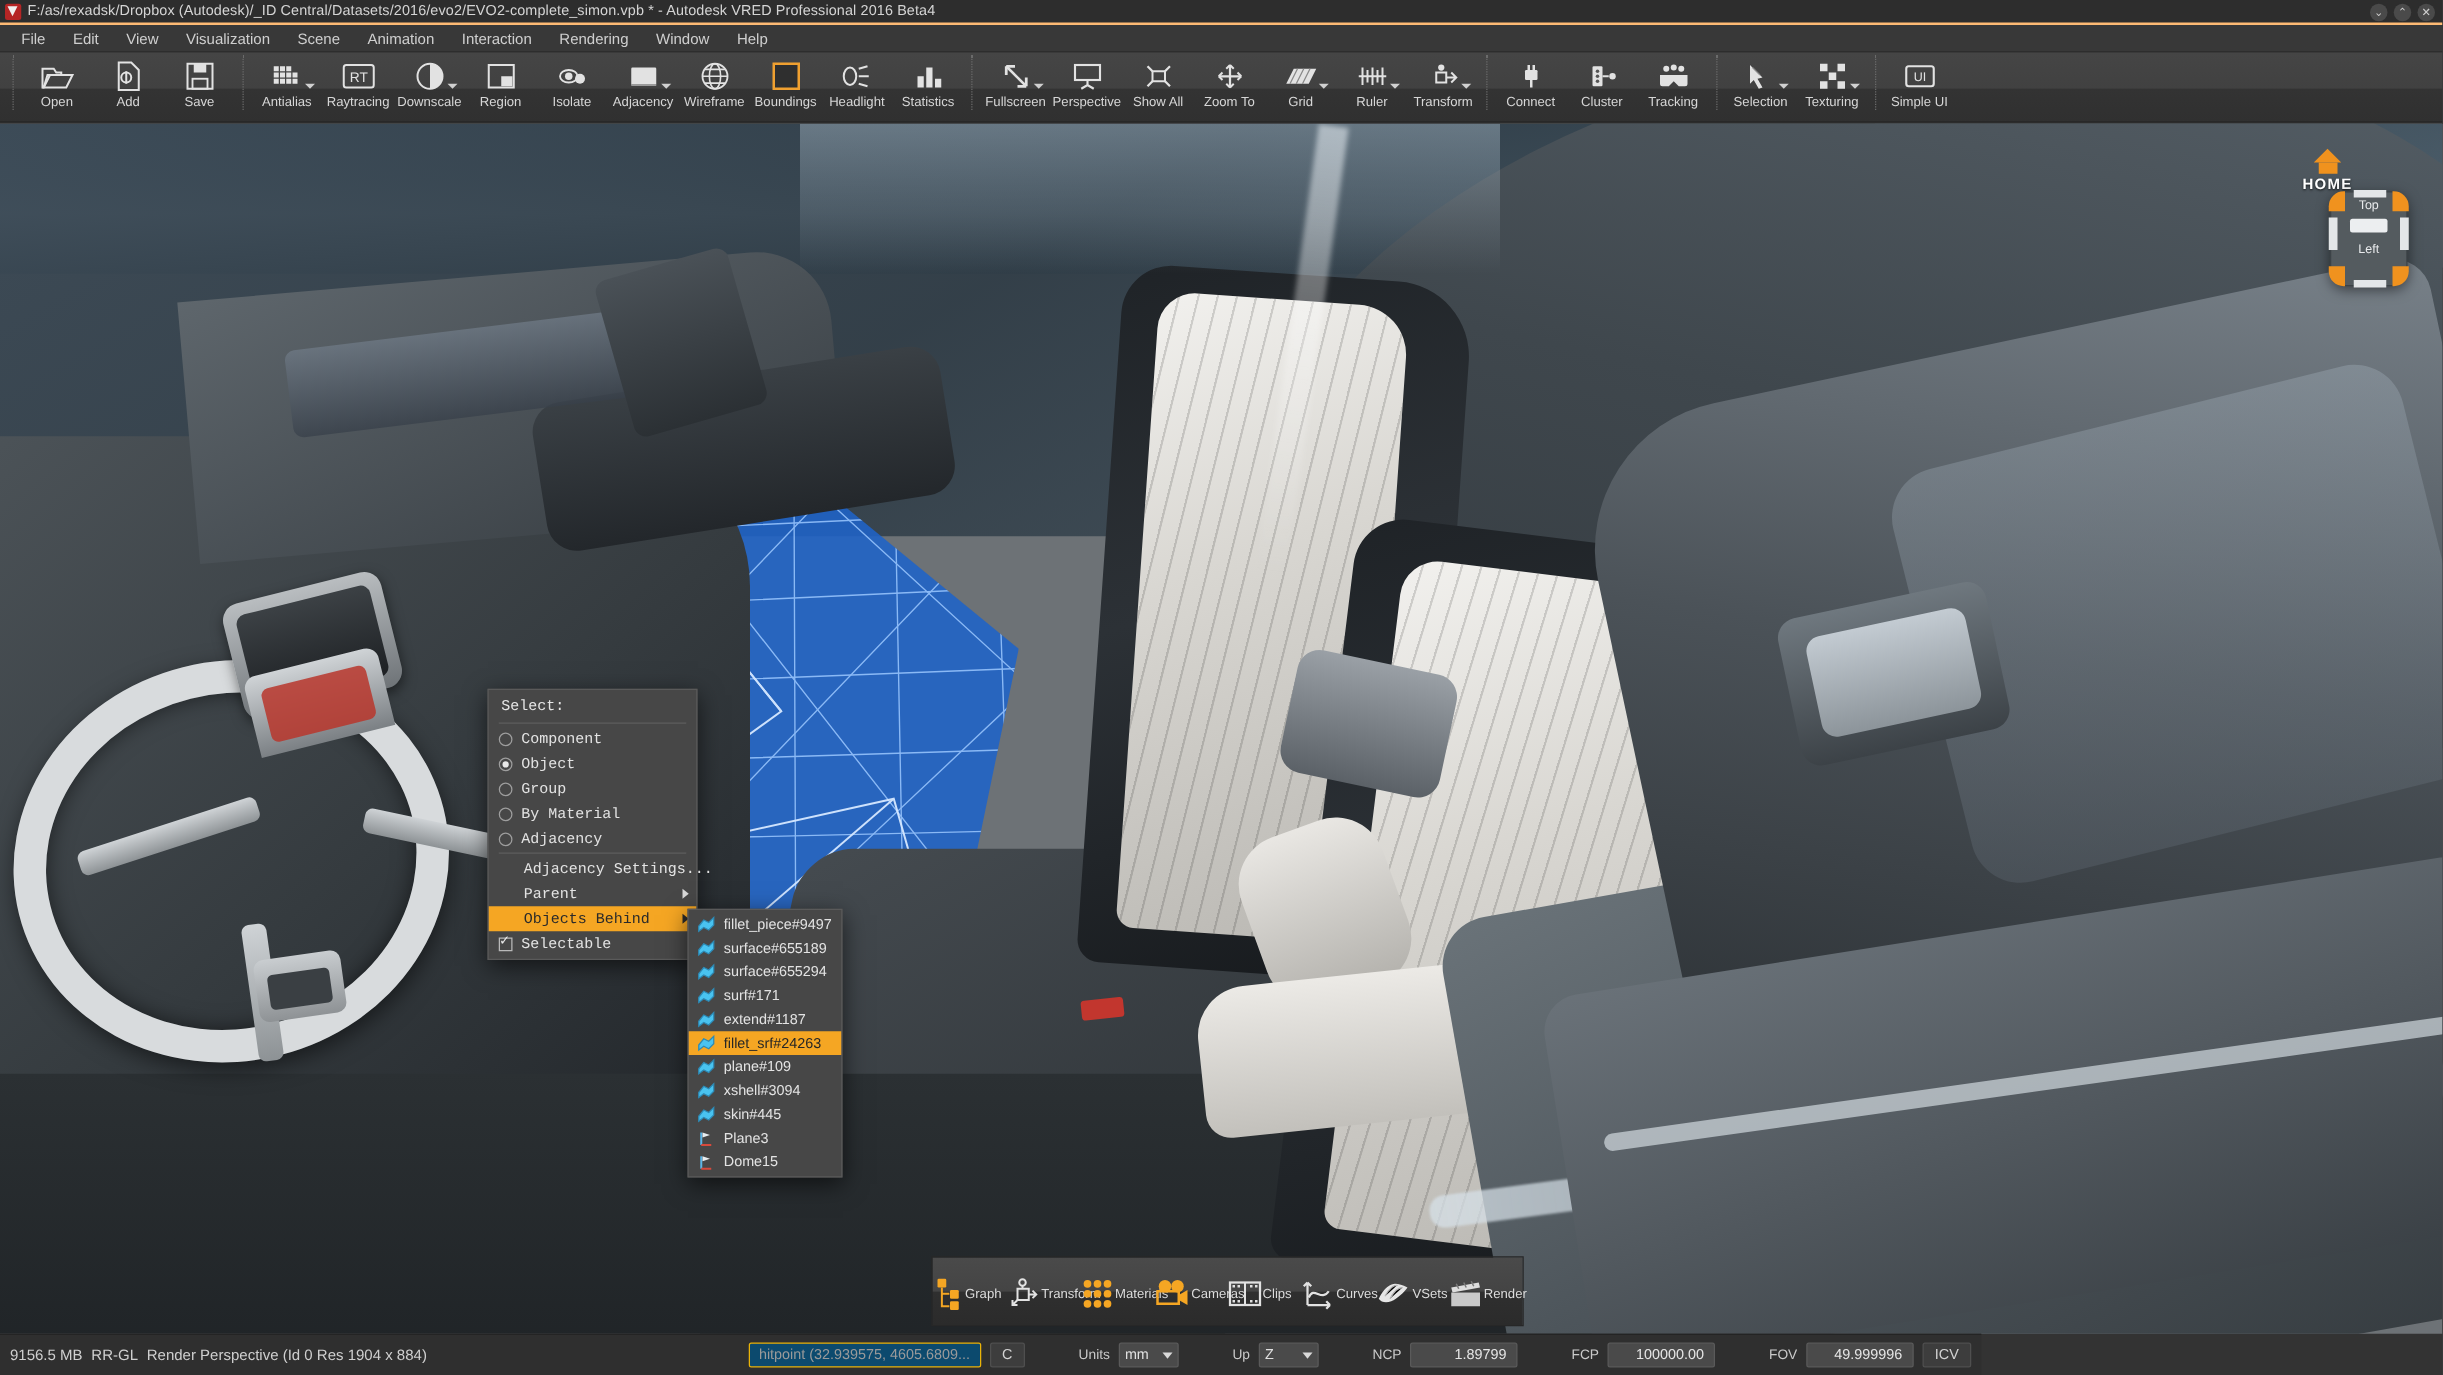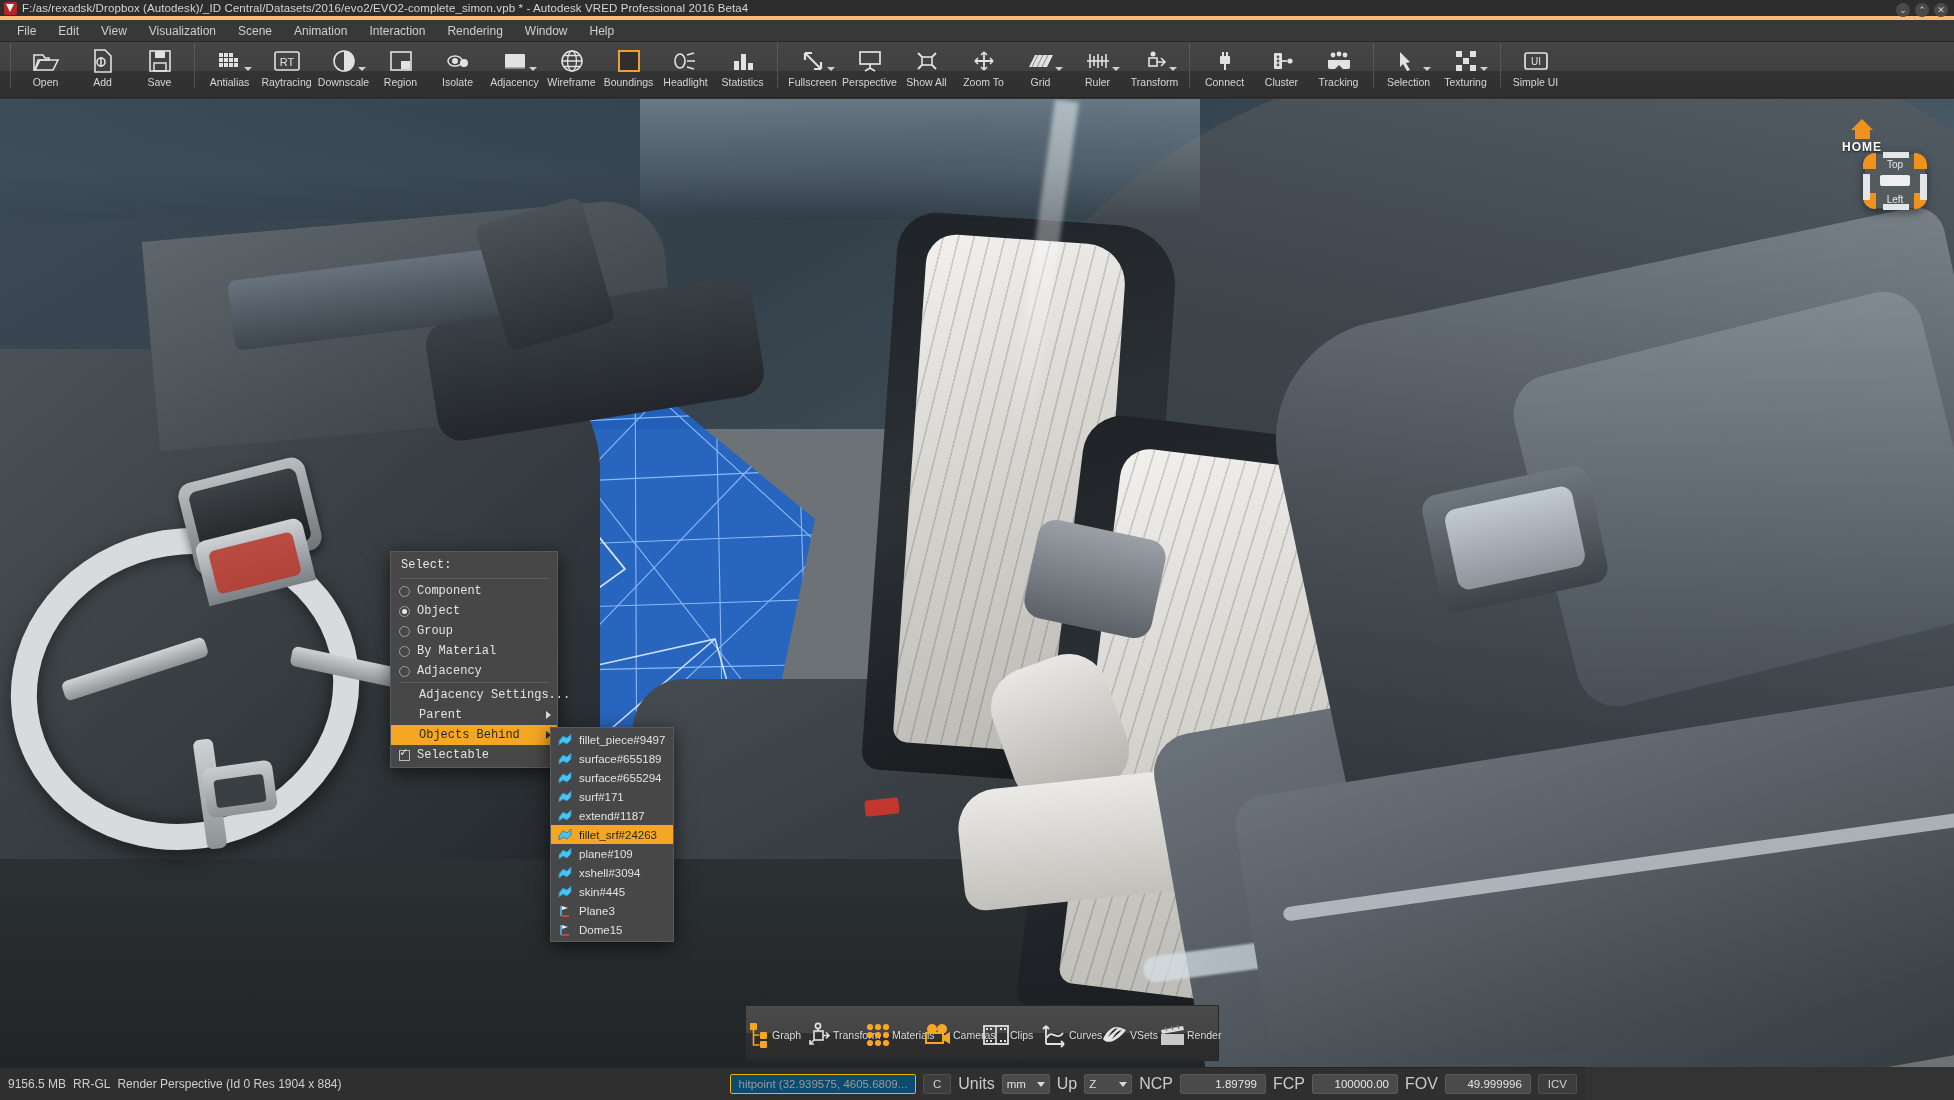--- a/index.html
+++ b/index.html
@@ -8,21 +8,21 @@
     background: #2b2b2b;
     font-family: "Liberation Sans", sans-serif;
     overflow: hidden;
     -webkit-font-smoothing: antialiased;
   }
   #app { position: relative; width: 1954px; height: 1100px; background: #333; }
 
   
   .titlebar {
     height: 20px; background: #2d2d2d; display: flex; align-items: center;
-    border-bottom: 4px solid #fdba74; position: relative;
+    border-bottom: 2px solid #fdba74; position: relative;
   }
   .title-logo {
     width: 13px; height: 13px; margin: 0 5px 0 4px; flex: 0 0 auto;
     background: #b52525; border-radius: 2px; position: relative;
   }
   .title-logo::after {
     content: ""; position: absolute; left: 2px; top: 2px;
     border-left: 4.5px solid transparent; border-right: 4.5px solid transparent;
     border-top: 8px solid #f0f0f0;
   }
@@ -241,21 +241,21 @@
     border-bottom: 11px solid #f0921e;
   }
   .home-body {
     width: 15px; height: 9px; background: #f0921e; margin: 0 auto;
   }
   .home-lbl {
     color: #fff; font-size: 12px; font-weight: bold; letter-spacing: 1px;
     text-shadow: 0 1px 2px rgba(0,0,0,.8); margin-top: 1px;
   }
   .cube {
-    position: relative; width: 62px; height: 56px; margin-top: 26px; margin-left: 6px;
+    position: relative; width: 62px; height: 76px; margin-top: 26px; margin-left: 6px;
     background: #545b5f; border-radius: 12px; border: 1px solid #3c4347;
     box-shadow: 0 3px 10px rgba(0,0,0,.5);
   }
   .cube-corner {
     position: absolute; width: 13px; height: 16px; background: #f0921e;
   }
   .cube-edge { position: absolute; background: #e3e6e8; }
   .cube-face-lbl {
     position: absolute; width: 100%; text-align: center; color: #e8eaec;
     font-size: 10px;
@@ -286,21 +286,21 @@
   .sb-field {
     background: #0c4a6e; border: 1px solid #eab308; border-radius: 2px;
     color: #9a9a9a; font-size: 11.5px; padding: 3px 6px; white-space: nowrap;
     overflow: hidden;
     text-align: center;
   }
   .sb-btn {
     background: #3d3d3d; border: 1px solid #4f4f4f; border-radius: 2px;
     color: #d2d2d2; font-size: 11.5px; padding: 3px 9px; cursor: default;
   }
-  .sb-lbl { color: #cacaca; font-size: 16px; }
+  .sb-lbl { color: #cacaca; font-size: 11px; margin-left: 36px; }
   .sb-combo {
     background: #4a4a4a; border: 1px solid #5a5a5a; border-radius: 2px;
     color: #e0e0e0; font-size: 11.5px; padding: 3px 4px; display: flex;
     align-items: center; gap: 10px; cursor: default;
   }
   .sb-combo .cv { min-width: 20px; }
   .sb-caret {
     width: 0; height: 0; border-left: 4px solid transparent;
     border-right: 4px solid transparent; border-top: 5px solid #d9d9d9;
   }

